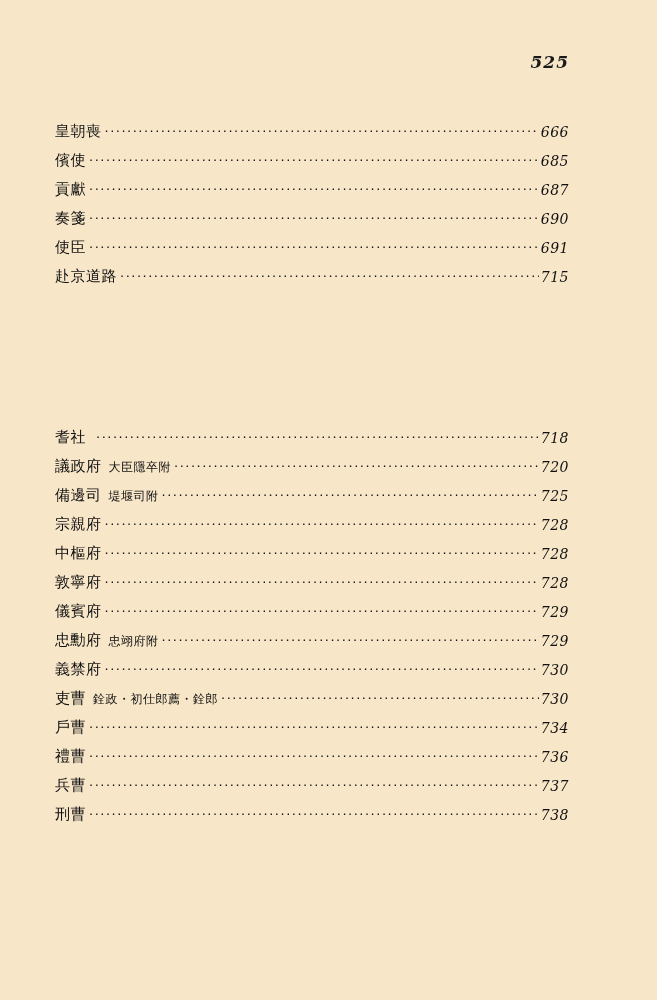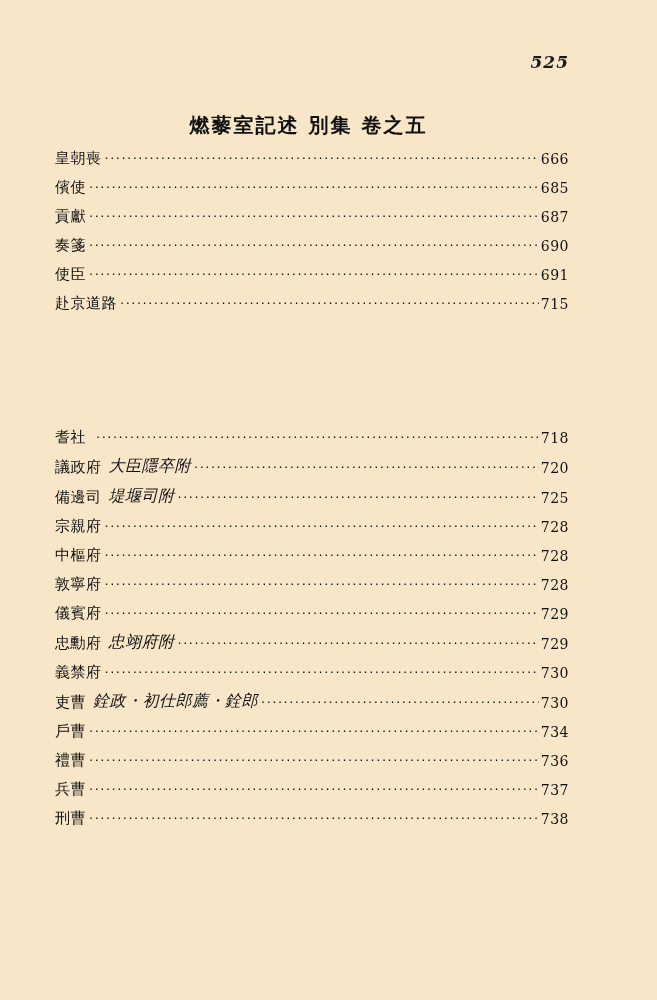--- a/index.html
+++ b/index.html
@@ -69,54 +69,53 @@
     margin-bottom: 14px;
     color: #111;
   }
   .entry-label {
     white-space: nowrap;
     letter-spacing: 0.5px;
     text-align: right;
   }
   .entry-note {
     white-space: nowrap;
-    font-size: 16px;
+    font-size: 12px;
     margin-left: 7px;
     letter-spacing: 0.5px;
     position: relative;
     top: -1px;
-    font-style: italic;
   }
   .leader {
     flex: 1 1 auto;
     overflow: hidden;
     white-space: nowrap;
     margin: 0 2px 0 3px;
     color: #111;
     font-size: 13px;
     letter-spacing: 1.5px;
     position: relative;
     top: -1px;
   }
   .entry-page {
     white-space: nowrap;
     font-family: "DejaVu Serif", "Liberation Serif", serif;
     font-size: 14px;
     letter-spacing: 0.5px;
+    font-style: italic;
   }
 </style>
 </head>
 <body>
 
 <div class="page">
 
   <div class="page-number">525</div>
 
   <div class="section section-1">
-    <div class="section-title">燃藜室記述  別集  卷之五</div>
     <div class="toc">
 
       <div class="toc-entry">
         <span class="entry-label">皇朝喪</span>
         <span class="leader">·······································································································</span>
         <span class="entry-page">666</span>
       </div>
 
       <div class="toc-entry">
         <span class="entry-label">儐使</span>

